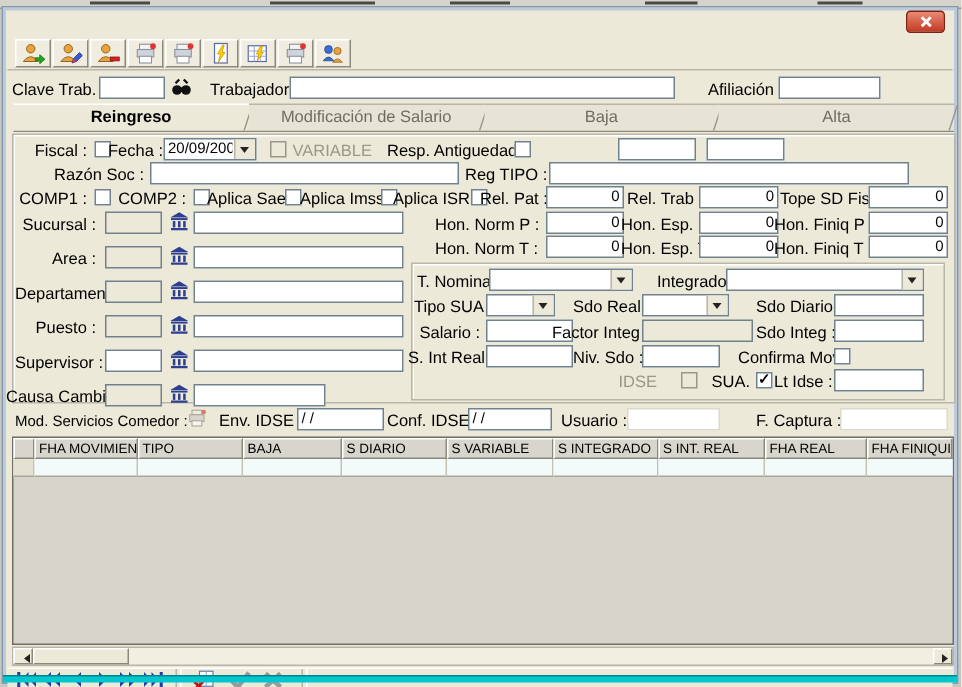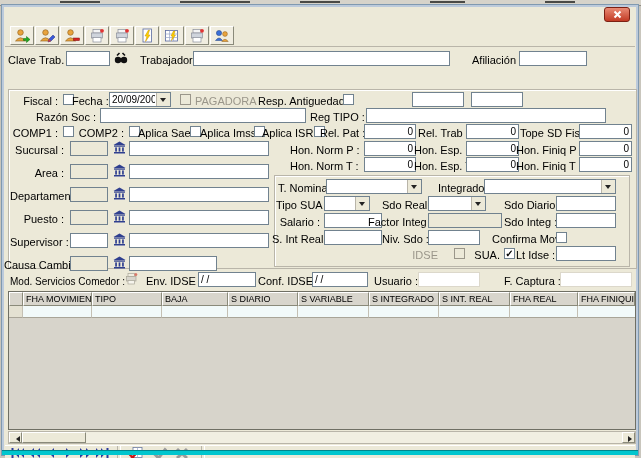--- a/index.html
+++ b/index.html
@@ -169,32 +169,38 @@
         <circle cx="4" cy="9" r="3.2" fill="#111"></circle>
         <circle cx="10" cy="9" r="3.2" fill="#111"></circle>
         <rect x="5.5" y="7.2" width="3" height="3.2" fill="#111"></rect>
       </svg>
     </button>
     <div class="lbl" style="left:138px;top:49px;width:50px">Trabajador :</div>
     <input class="txt" style="left: 191px; top: 46px; width: 257px;" value="">
     <div class="lbl" style="left:470px;top:49px;width:44px">Afiliación :</div>
     <input class="txt" style="left: 517px; top: 46px; width: 68px;" value="">
 
+    <div class="tabs">
+      <div class="tab active">Reingreso</div>
+      <div class="tab">Modificación de Salario</div>
+      <div class="tab">Baja</div>
+      <div class="tab">Alta</div>
+    </div>
 
     <div class="frame" style="left:6px;top:84px;width:627px;height:178px"></div>
 
     <div class="lbl" style="left:18px;top:90px;width:38px">Fiscal :</div>
     <div class="chk" style="left:61px;top:89px"></div>
     <div class="lbl" style="left:70px;top:90px;width:34px">Fecha :</div>
     <div class="combo" style="left:107px;top:87px;width:62px">
       <span class="cmb-txt">20/09/2006</span>
       <span class="cmb-btn"></span>
     </div>
     <div class="chk dis" style="left:178px;top:89px"></div>
-    <div class="lbl left dis" style="left:193px;top:90px;width:60px">PAGADORA</div>
+    <div class="lbl left dis" style="left:193px;top:90px;width:60px">VARIABLE</div>
     <div class="lbl" style="left:256px;top:90px;width:80px">Resp. Antiguedad :</div>
     <div class="chk" style="left:341px;top:89px"></div>
     <input class="txt" style="left: 410px; top: 87px; width: 52px;" value="">
     <input class="txt" style="left: 469px; top: 87px; width: 52px;" value="">
 
     <div class="lbl" style="left:20px;top:106px;width:74px">Razón Soc :</div>
     <input class="txt" style="left: 98px; top: 103px; width: 206px;" value="">
     <div class="lbl" style="left:308px;top:106px;width:52px">Reg TIPO :</div>
     <input class="txt" style="left: 364px; top: 103px; width: 240px;" value="">
 

